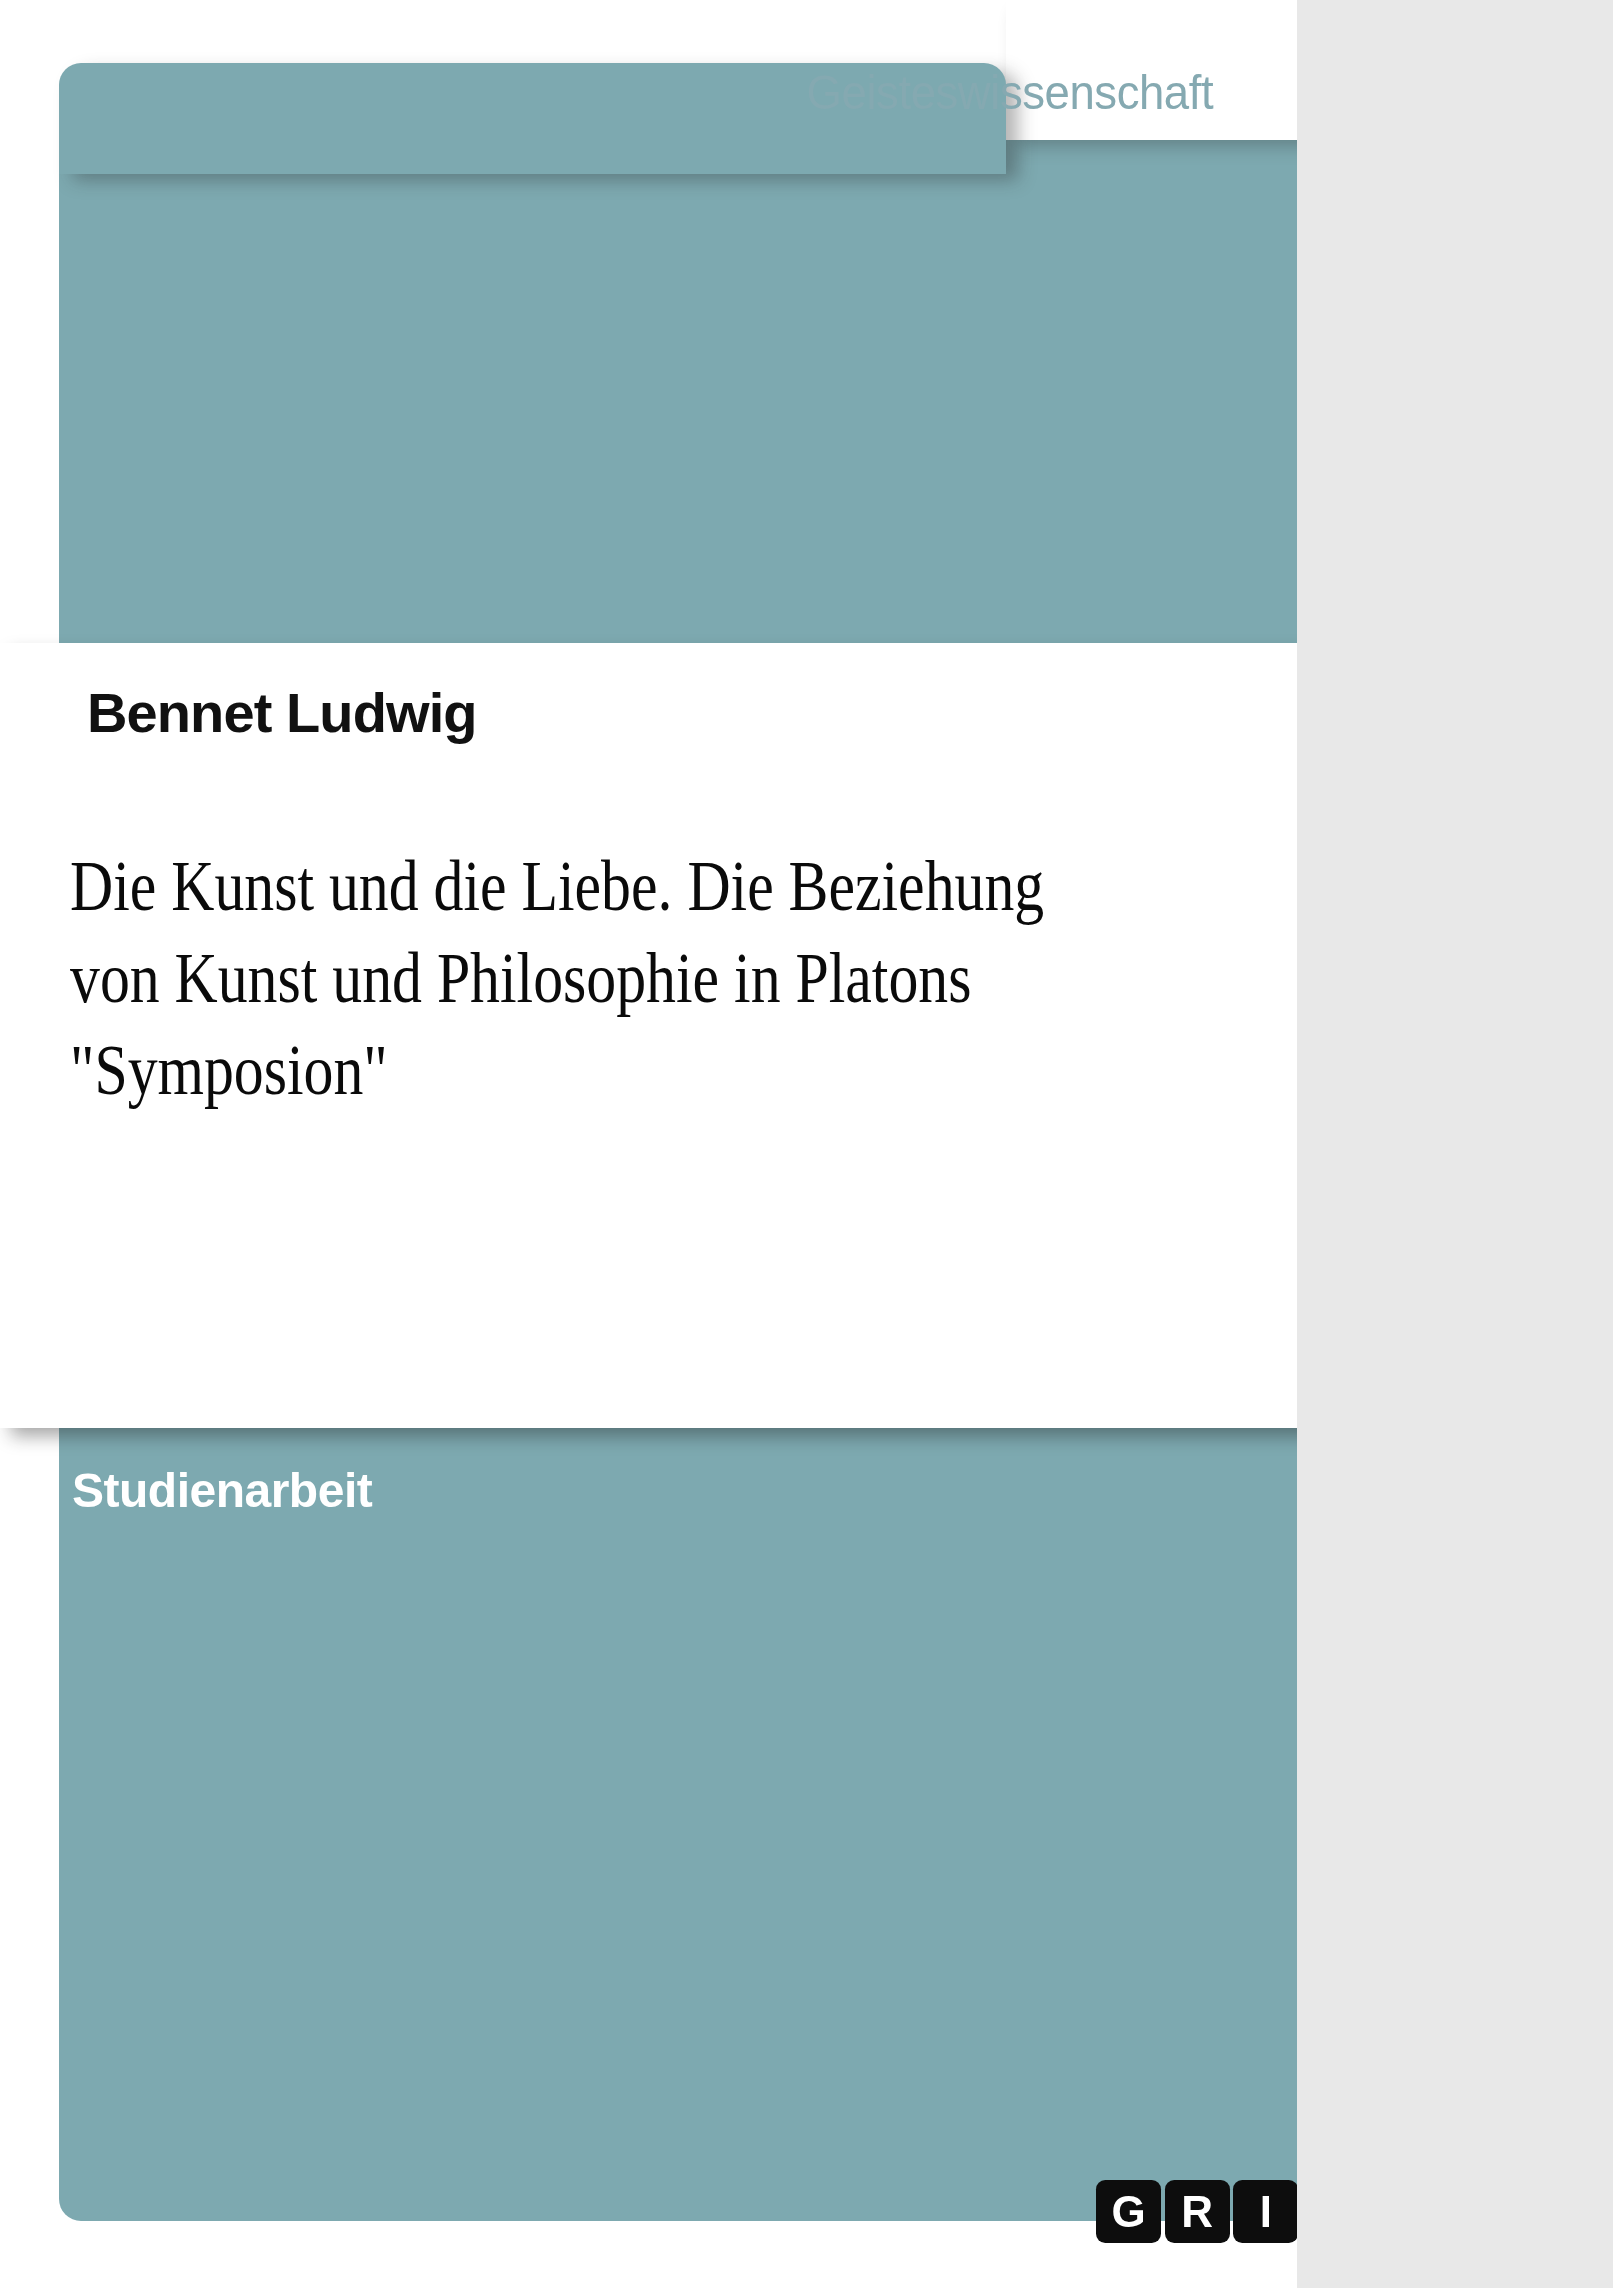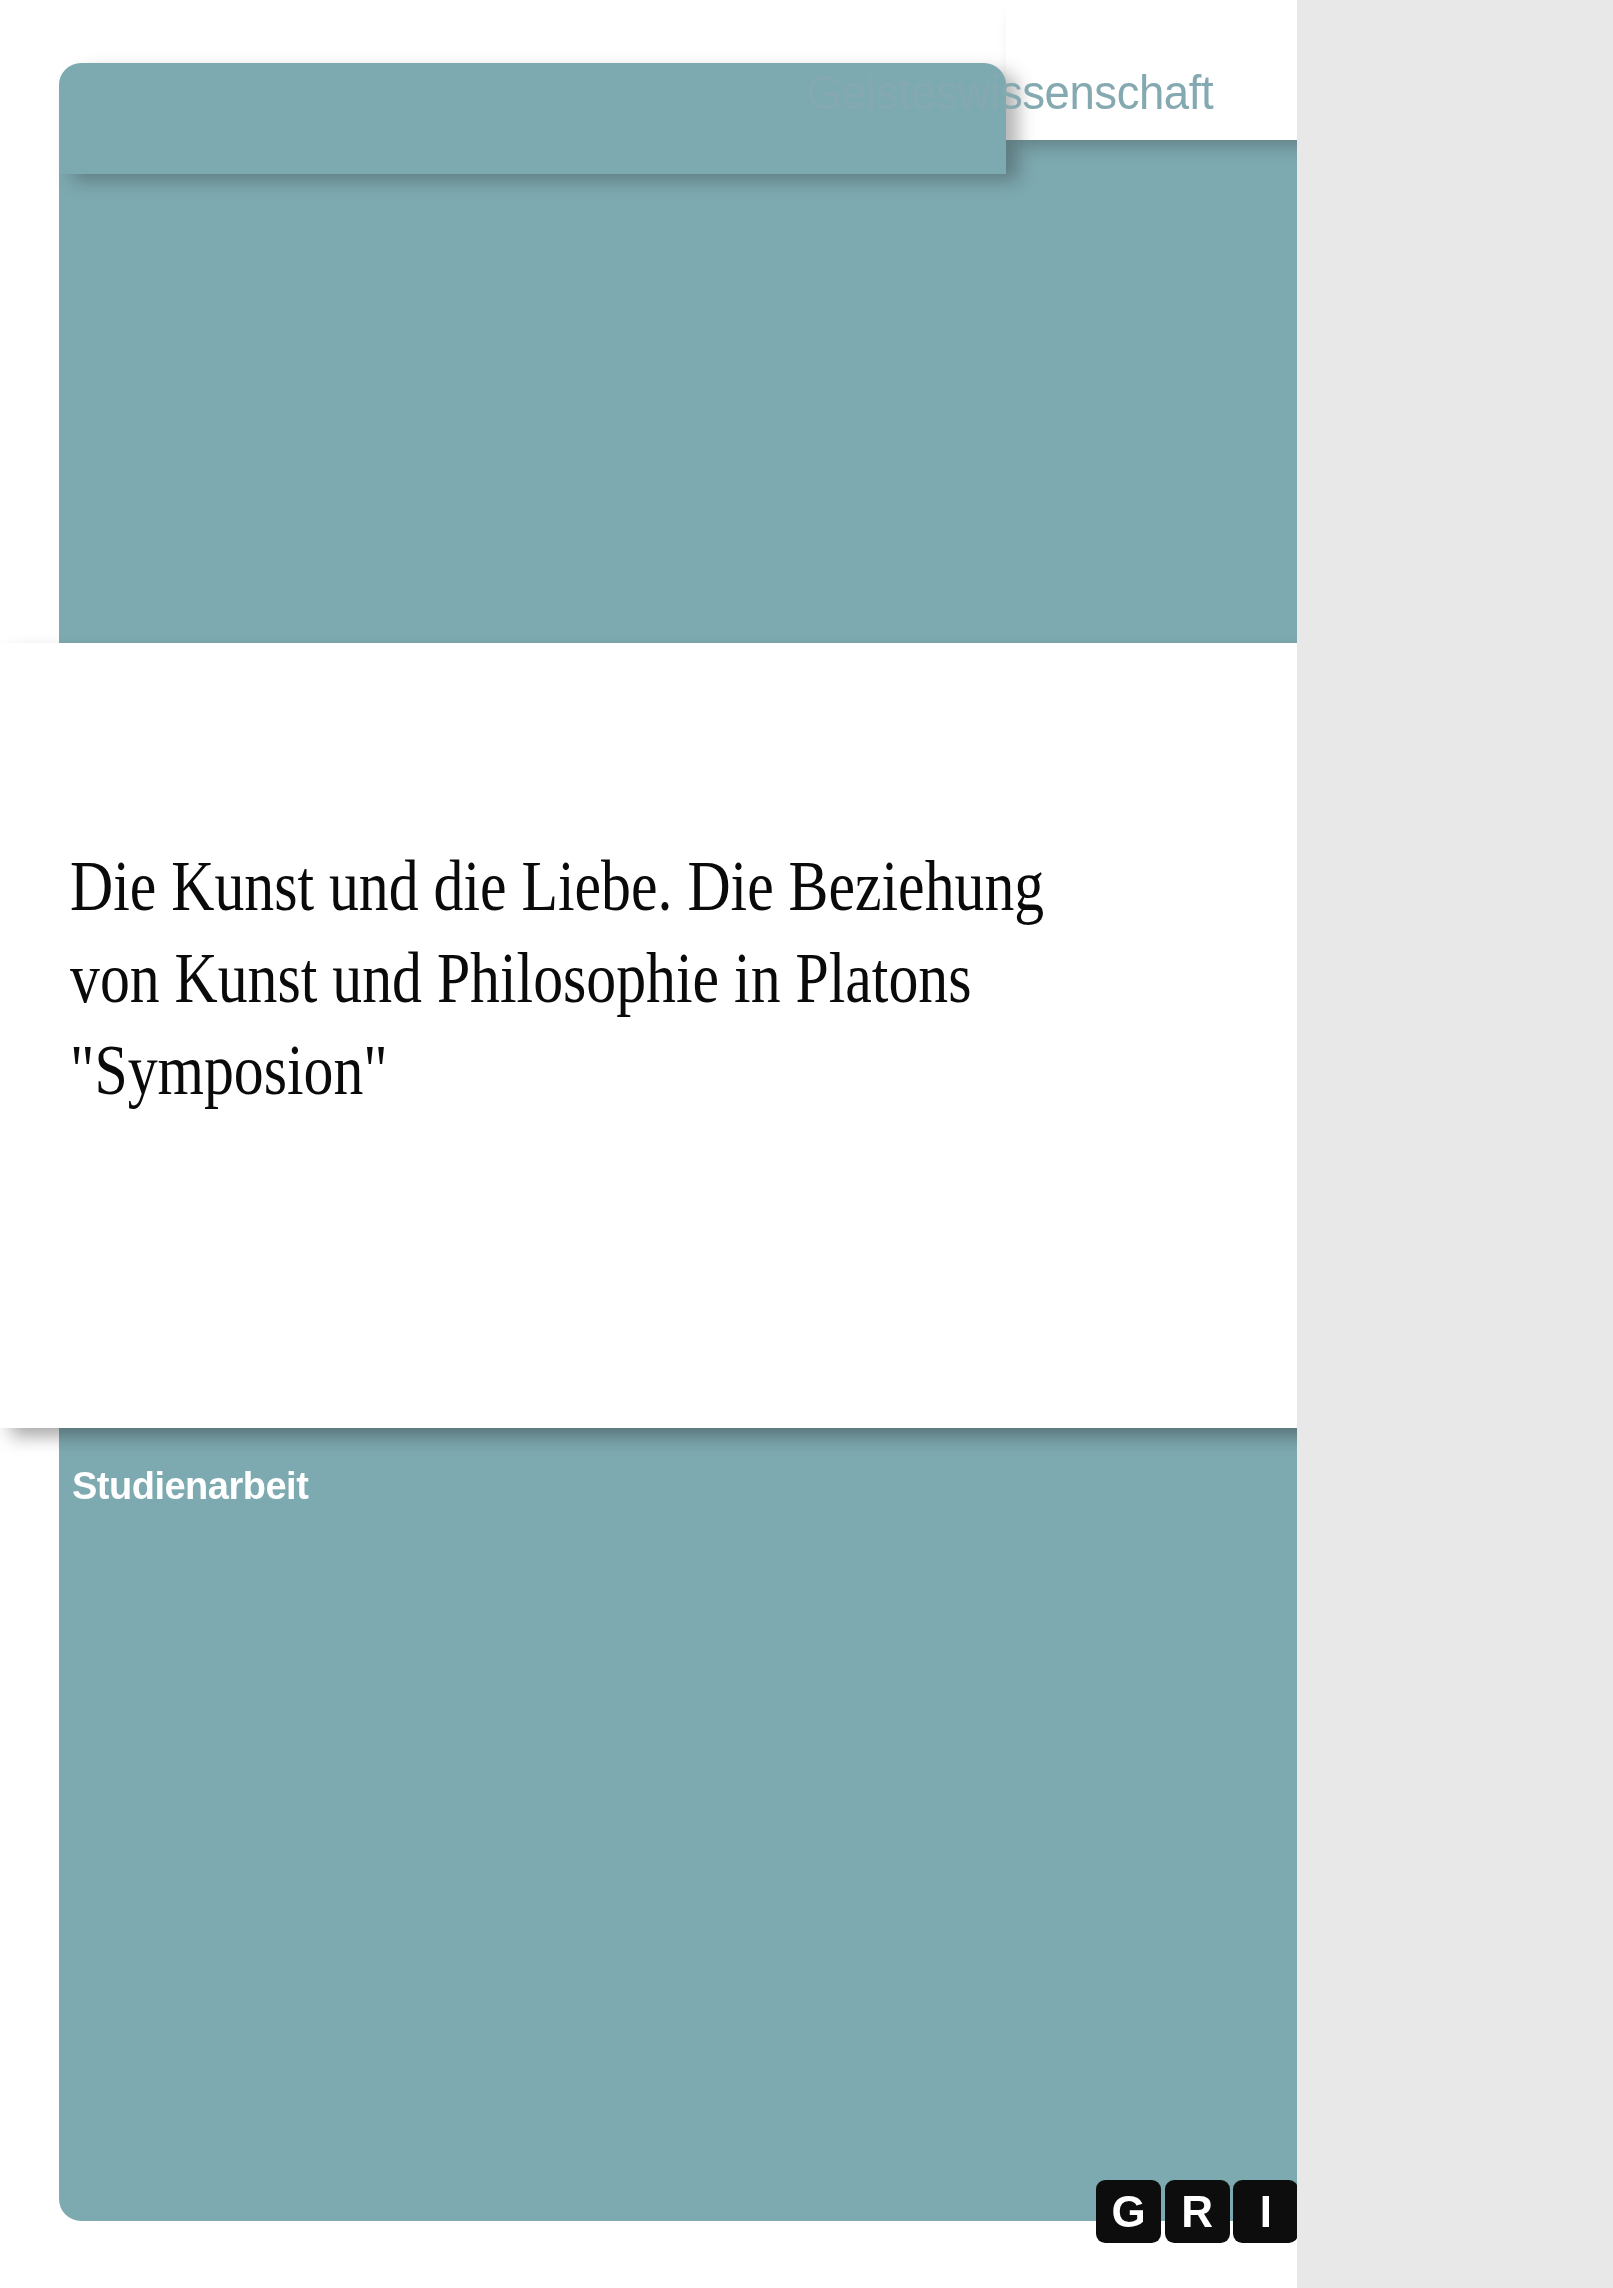--- a/index.html
+++ b/index.html
@@ -70,21 +70,21 @@
     font-family:"Liberation Serif", serif;
     font-size:72px;line-height:92px;
     color:var(--title-text,#0A0A0A);
     transform:scaleX(0.83);
     transform-origin:left top;
     white-space:nowrap;
   }
   .doctype{
     position:absolute;
     left:72px;top:1467px;
-    font-size:38px;line-height:1;
+    font-size:48px;line-height:1;
     font-weight:bold;
     letter-spacing:-0.5px;
     color:var(--doctype-text,#FFFFFF);
     white-space:nowrap;
     text-align:center;
   }
   
   .logo{
     position:absolute;
     left:1096px;top:2180px;
@@ -109,20 +109,21 @@
   <div class="teal-wide"></div>
 
   <div class="notch"></div>
 
   <div class="teal-band"></div>
 
   <div class="category">Geisteswissenschaft</div>
 
   <div class="card"></div>
 
+  <div class="author">Bennet Ludwig</div>
 
   <div class="title">
     <div>Die Kunst und die Liebe. Die Beziehung</div>
     <div>von Kunst und Philosophie in Platons</div>
     <div>"Symposion"</div>
   </div>
 
   <div class="doctype">Studienarbeit</div>
 
   <div class="logo">

